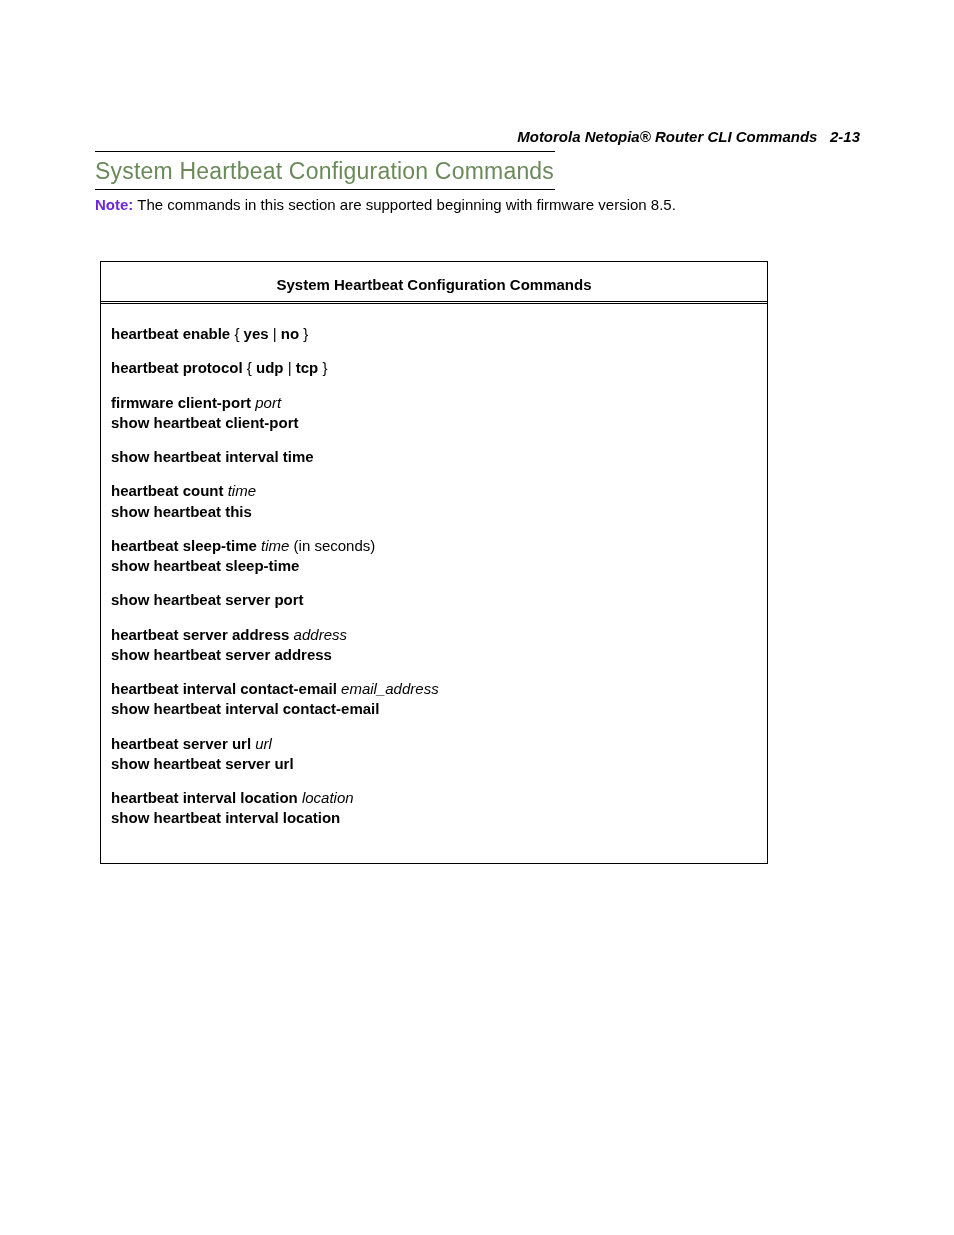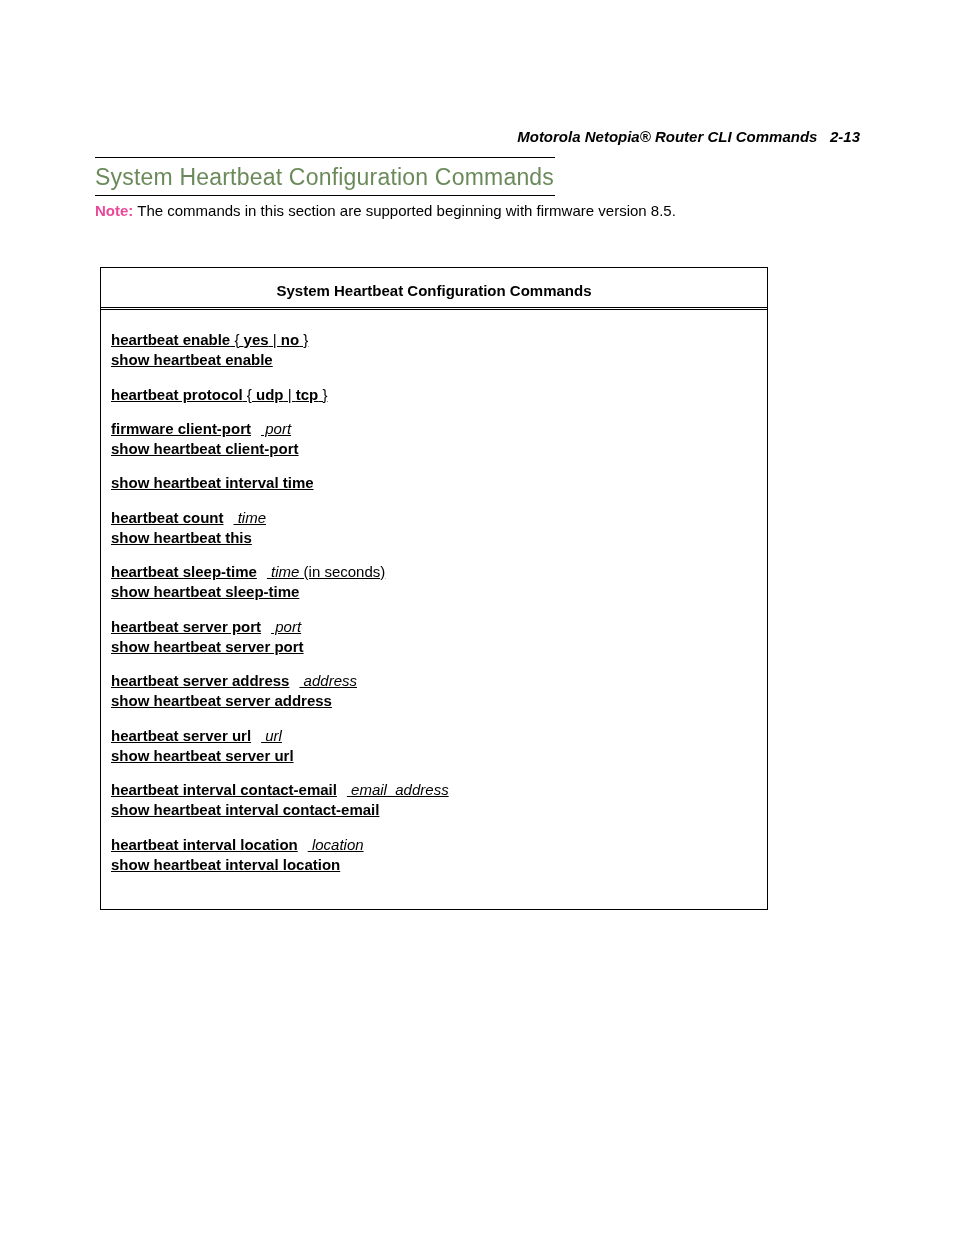--- a/index.html
+++ b/index.html
@@ -14,21 +14,21 @@
     color: #000;
   }
   .page {
     padding: 128px 90px 0 95px;
   }
   .header-right {
     text-align: right;
     font-style: italic;
     font-weight: bold;
     font-size: 15px;
-    margin-bottom: 12px;
+    margin-bottom: 6px;
     padding-right: 4px;
   }
   .section-rule-top {
     border-top: 1px solid #000;
     width: 460px;
     height: 0;
     margin-bottom: 6px;
   }
   .section-title {
     font-size: 23px;
@@ -43,21 +43,21 @@
     border-top: 1px solid #000;
     width: 460px;
     height: 0;
     margin-bottom: 6px;
   }
   .note-line {
     font-size: 15px;
     margin-bottom: 48px;
   }
   .note-label {
-    color: #ec4899;
+    color: #6d28d9;
     font-weight: bold;
   }
   .box {
     border: 1px solid #000;
     margin-left: 5px;
     margin-right: 0;
     width: 668px;
     padding: 0;
   }
   .box-title {
@@ -67,24 +67,23 @@
     padding: 14px 0 8px 0;
     border-bottom: 3px double #000;
   }
   .box-body {
     padding: 6px 14px 34px 10px;
     font-size: 15px;
     line-height: 1.35;
   }
   .cmd-group {
     margin-top: 14px;
-    text-decoration: underline;
   }
   .b { font-weight: bold; }
-  .i { font-style: italic; margin-left: 10px; }
+  .i { font-style: italic; }
 </style>
 </head>
 <body>
 
 <div class="page">
 
   <div class="header-right">
     <span>Motorola Netopia® Router CLI Commands</span>&nbsp;&nbsp;&nbsp;<span>2-13</span>
   </div>
 
@@ -96,55 +95,53 @@
     <span class="note-label">Note:</span>
     <span>The commands in this section are supported beginning with firmware version 8.5.</span>
   </div>
 
   <div class="box">
     <div class="box-title">System Heartbeat Configuration Commands</div>
     <div class="box-body" id="box-body">
 
     <div class="cmd-group">
           <div><span class="b">heartbeat enable</span><span> { </span><span class="b">yes</span><span> | </span><span class="b">no</span><span> }</span></div>
-          <div class="b">show heartbeat enable</div>
         </div>
         <div class="cmd-group">
           <div><span class="b">heartbeat protocol</span><span> { </span><span class="b">udp</span><span> | </span><span class="b">tcp</span><span> }</span></div>
         </div>
         <div class="cmd-group">
           <div><span class="b">firmware client-port</span><span class="i"> port</span></div>
           <div class="b">show heartbeat client-port</div>
         </div>
         <div class="cmd-group">
           <div class="b">show heartbeat interval time</div>
         </div>
         <div class="cmd-group">
           <div><span class="b">heartbeat count</span><span class="i"> time</span></div>
           <div class="b">show heartbeat this</div>
         </div>
         <div class="cmd-group">
           <div><span class="b">heartbeat sleep-time</span><span class="i"> time</span><span> (in seconds)</span></div>
           <div class="b">show heartbeat sleep-time</div>
         </div>
         <div class="cmd-group">
-          <div><span class="b">heartbeat server port</span><span class="i"> port</span></div>
           <div class="b">show heartbeat server port</div>
         </div>
         <div class="cmd-group">
           <div><span class="b">heartbeat server address</span><span class="i"> address</span></div>
           <div class="b">show heartbeat server address</div>
         </div>
         <div class="cmd-group">
+          <div><span class="b">heartbeat interval contact-email</span><span class="i"> email_address</span></div>
+          <div class="b">show heartbeat interval contact-email</div>
+        </div>
+        <div class="cmd-group">
           <div><span class="b">heartbeat server url</span><span class="i"> url</span></div>
           <div class="b">show heartbeat server url</div>
-        </div>
-        <div class="cmd-group">
-          <div><span class="b">heartbeat interval contact-email</span><span class="i"> email_address</span></div>
-          <div class="b">show heartbeat interval contact-email</div>
         </div>
         <div class="cmd-group">
           <div><span class="b">heartbeat interval location</span><span class="i"> location</span></div>
           <div class="b">show heartbeat interval location</div>
         </div>
       </div>
   </div>
 
 </div>
 

